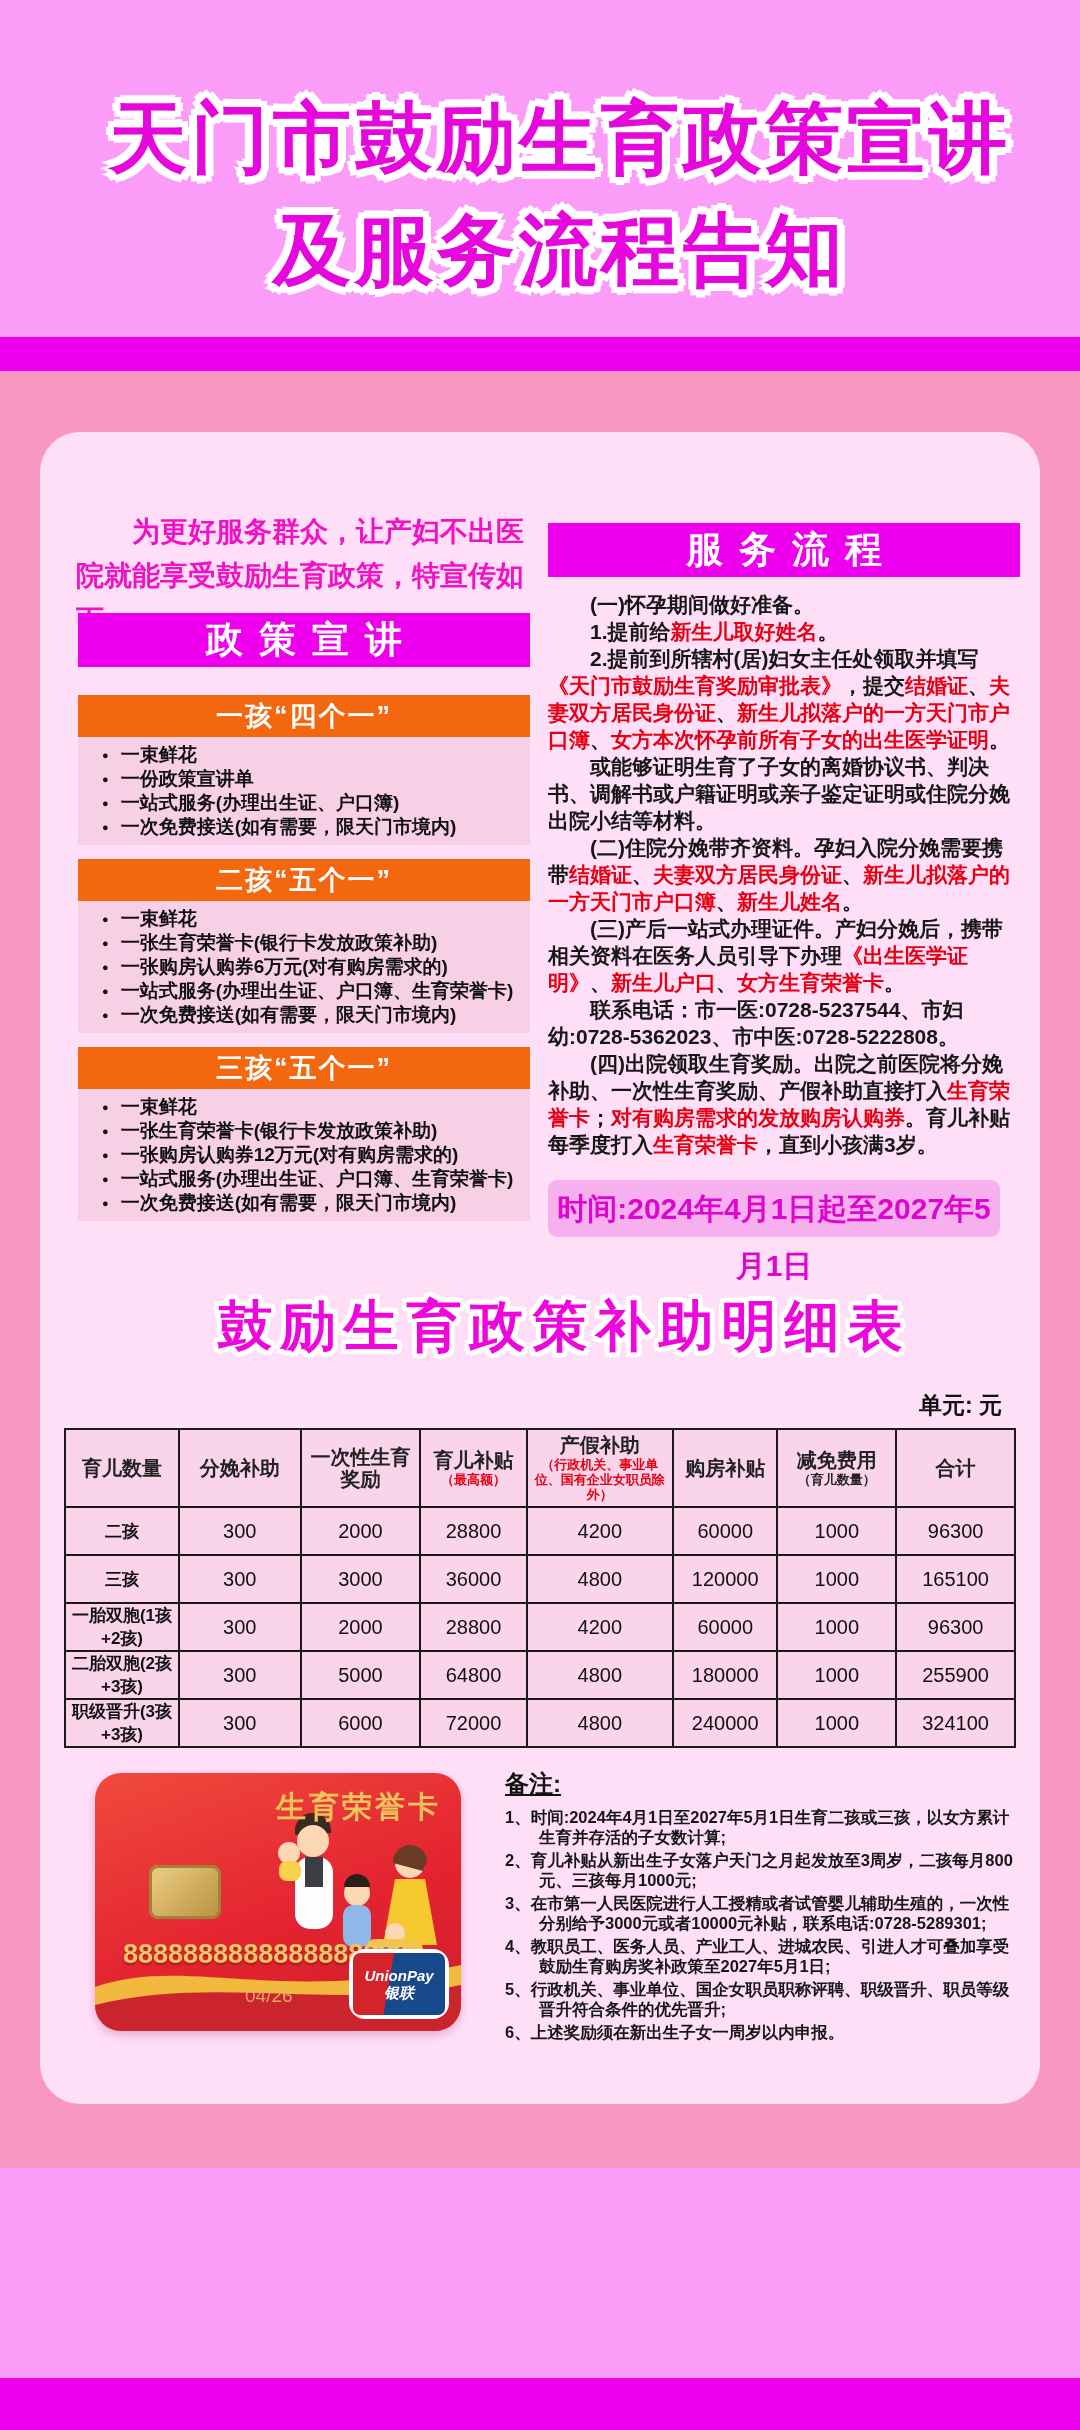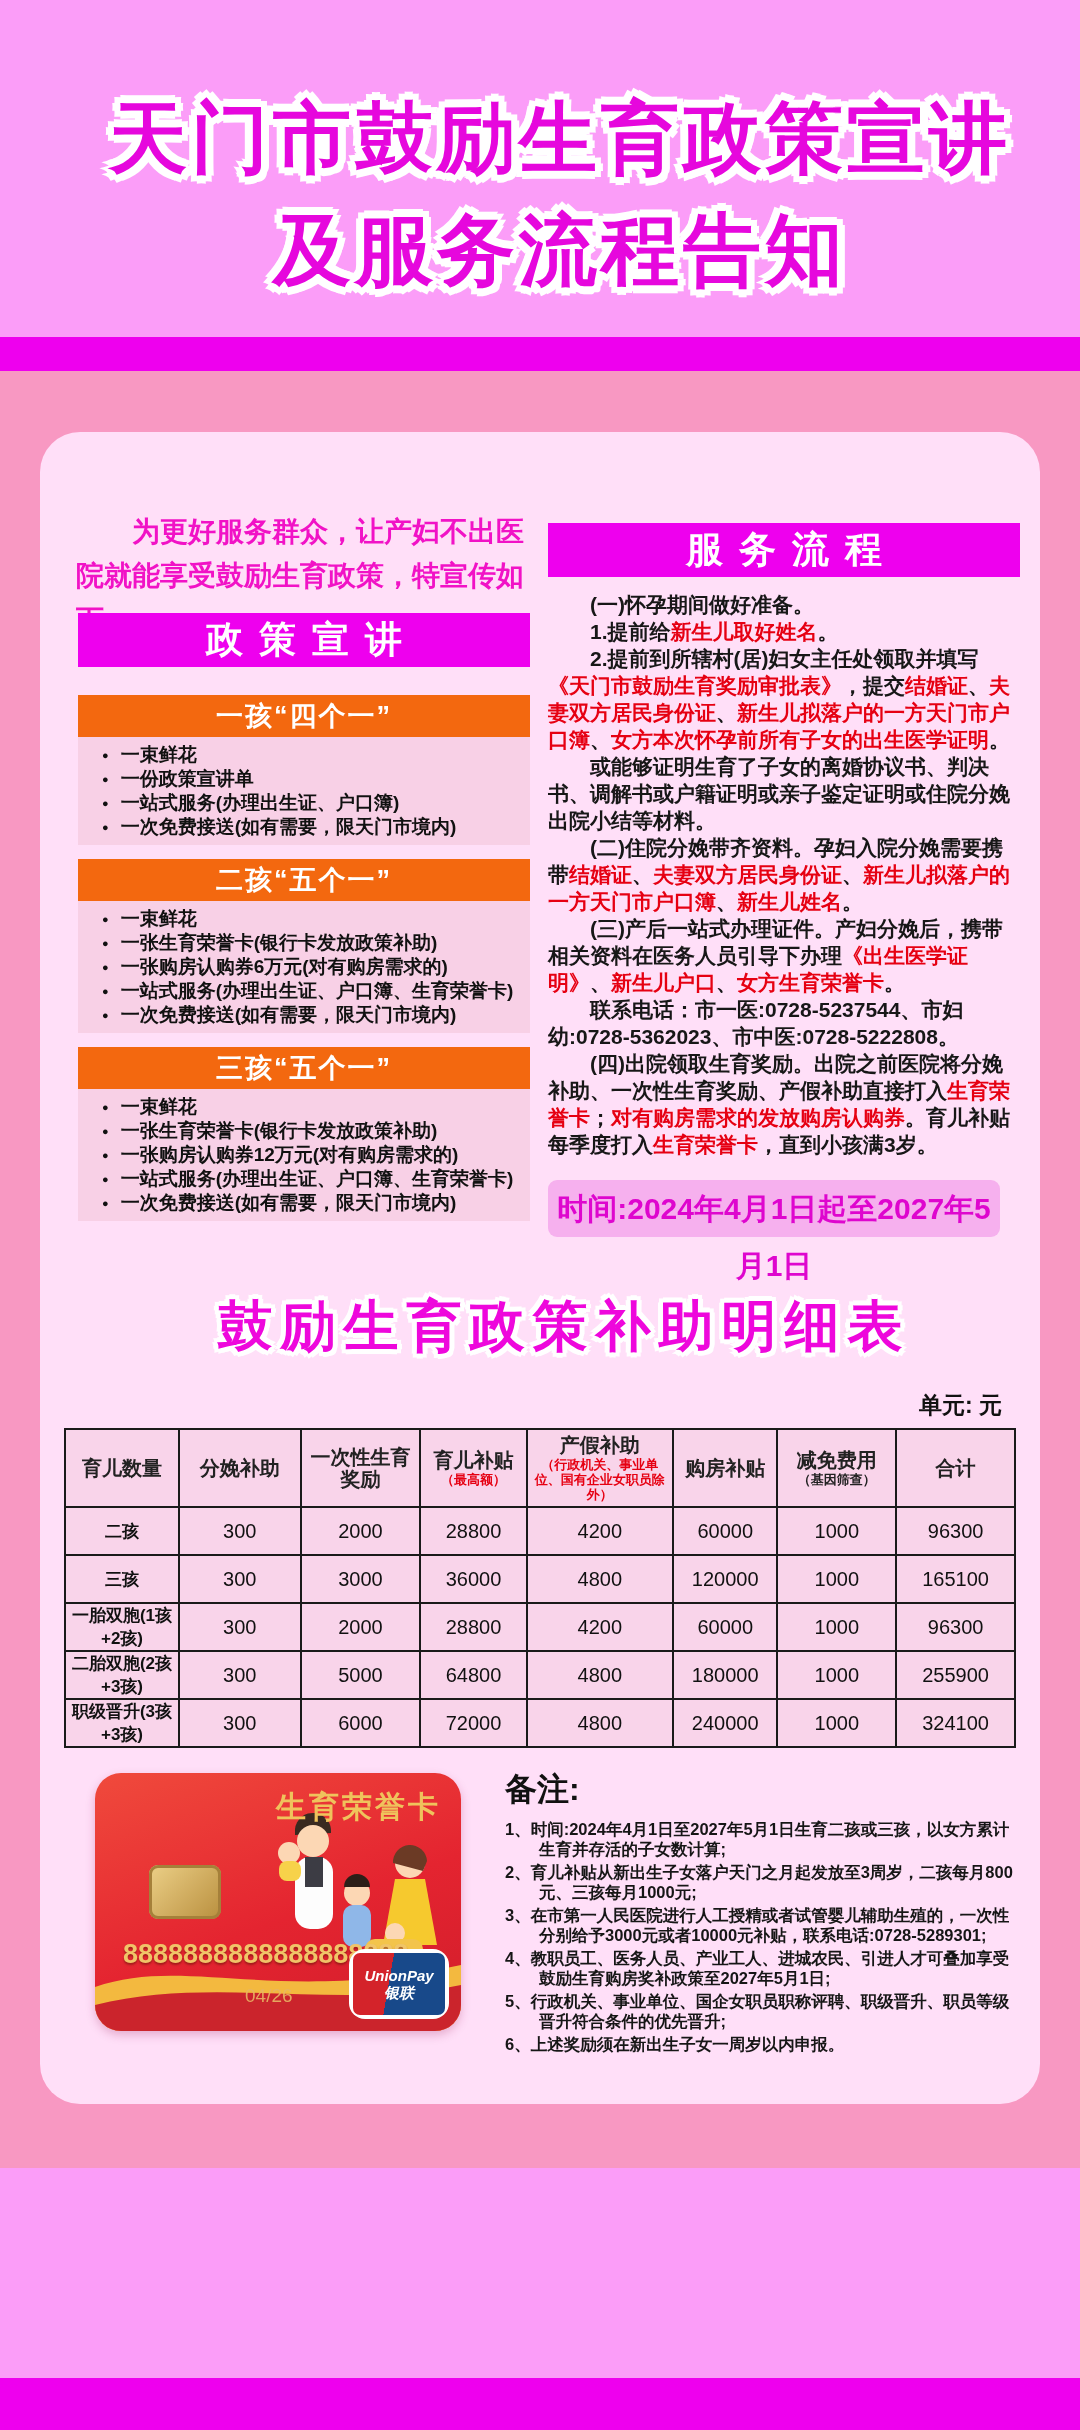--- a/index.html
+++ b/index.html
@@ -66,21 +66,21 @@
   .card-expiry{position:absolute;left:150px;top:212px;color:#e8b564;font-size:19px;opacity:.9;z-index:3;}
   .family{position:absolute;left:148px;top:26px;width:210px;height:210px;z-index:2;}
   .unionpay{position:absolute;right:12px;bottom:12px;width:100px;height:70px;background:#fff;border-radius:16px;
             padding:4px;box-sizing:border-box;z-index:4;text-align:right;}
   .up-inner{width:100%;height:100%;border-radius:7px;background:linear-gradient(100deg,#d4232a 40%,#18498a 40%);
             display:flex;flex-direction:column;align-items:center;justify-content:center;}
   .up-top{font-style:italic;font-weight:bold;color:#fff;font-size:15px;line-height:17px;}
   .up-bottom{font-style:italic;font-weight:bold;color:#fff;font-size:15px;line-height:17px;}
   
   .notes{position:absolute;left:465px;top:1336px;width:518px;}
-  .notes-header{font-size:32px;font-weight:bold;color:#111;margin-bottom:8px;}
+  .notes-header{font-size:24px;font-weight:bold;color:#111;margin-bottom:8px;text-decoration:underline;}
   .note-item{font-size:16.5px;line-height:19.5px;font-weight:bold;color:#161616;padding-left:34px;
              text-indent:-34px;margin-bottom:4px;}
 </style>
 </head>
 <body>
 
 <div class="poster">
   <div class="band-divider"></div>
   <div class="band-salmon"></div>
   <div class="band-bottom"></div>
@@ -216,21 +216,21 @@
             </th>
             <th>
               <div class="h-main">产假补助</div>
               <div class="h-sub red">（行政机关、事业单位、国有企业女职员除外）</div>
             </th>
             <th>
               <div class="h-main">购房补贴</div>
             </th>
             <th>
               <div class="h-main">减免费用</div>
-              <div class="h-sub">（基因筛查）</div>
+              <div class="h-sub">（育儿数量）</div>
             </th>
             <th>
               <div class="h-main">合计</div>
             </th>
           </tr>
         </thead>
         <tbody>
           <tr>
             <th class="row-label">二孩</th>
             <td class="num">300</td>

